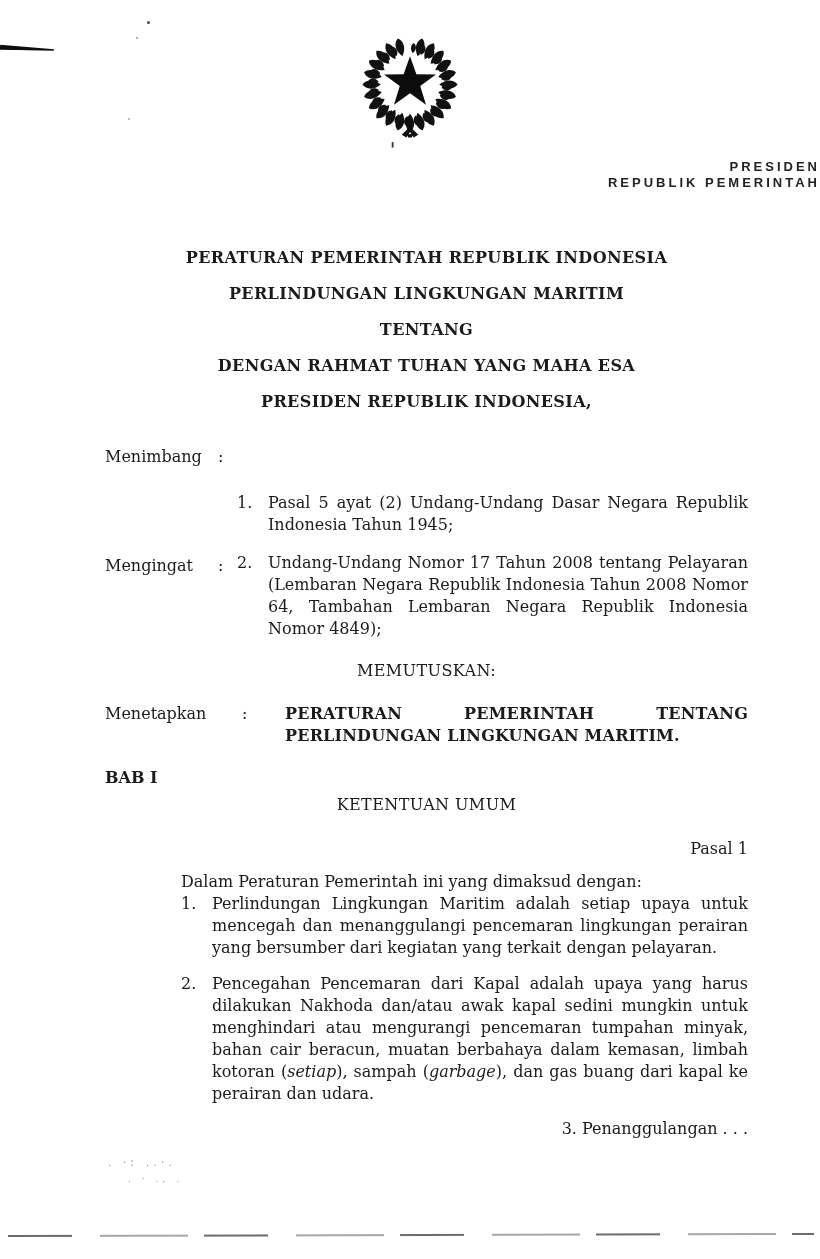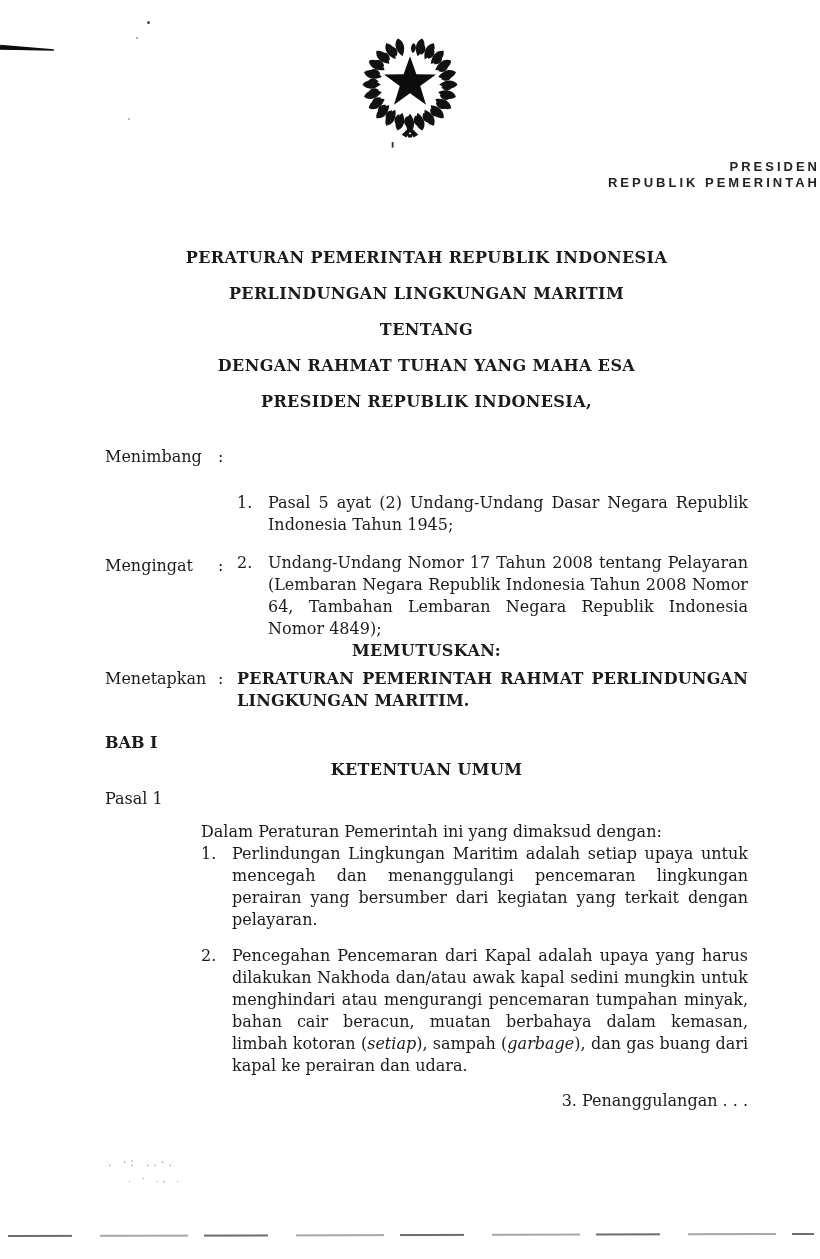--- a/index.html
+++ b/index.html
@@ -65,30 +65,30 @@
   .row .body  { flex: 1; text-align: justify; }
 
   .menimbang { margin-top: 34px; }
   .mengingat { margin-top: 24px; align-items: center; }
 
   .num-item { display: flex; align-items: flex-start; }
   .num-item + .num-item { margin-top: 16px; }
   .num-item .num { width: 31px; flex: 0 0 31px; }
   .num-item .txt { flex: 1; text-align: justify; }
 
-  .memutuskan { text-align: center; font-weight: bold; letter-spacing: .4px; }
-  .menetapkan { margin-top: 6px; }
+  .memutuskan { margin-top: 20px; text-align: center; font-weight: normal; letter-spacing: .4px; }
+  .menetapkan { margin-top: 21px; gap: 24px; }
   .menetapkan .body { font-weight: bold; letter-spacing: .2px; }
 
   
   .bab-number { margin-top: 20px; text-align: left; font-weight: bold; }
-  .bab-title  { margin-top: 5px;  text-align: center; font-weight: bold; letter-spacing: .4px; }
-  .pasal      { margin-top: 7px;  text-align: left; }
-
-  .article { margin-left: 96px; margin-top: 11px; }
+  .bab-title  { margin-top: 5px;  text-align: center; font-weight: normal; letter-spacing: .4px; }
+  .pasal      { margin-top: 22px;  text-align: right; }
+
+  .article { margin-left: 76px; margin-top: 11px; }
   .article .intro { margin: 0; }
   .def { display: flex; align-items: flex-start; }
   .def + .def { margin-top: 14px; }
   .def .num { width: 31px; flex: 0 0 31px; }
   .def .txt { flex: 1; text-align: justify; }
   .def .txt i { font-style: italic; }
 
   .catchword { margin-top: 13px; text-align: right; }
 </style>
 </head>
@@ -181,21 +181,21 @@
           <div class="txt">Undang-Undang Nomor 17 Tahun 2008 tentang Pelayaran (Lembaran Negara Republik Indonesia Tahun 2008 Nomor 64, Tambahan Lembaran Negara Republik Indonesia Nomor 4849);</div>
         </div>
       </div>
     </section>
 
     <div class="memutuskan">MEMUTUSKAN:</div>
 
     <section class="row menetapkan">
       <div class="label">Menetapkan</div>
       <div class="colon">:</div>
-      <div class="body">PERATURAN PEMERINTAH RAHMAT PERLINDUNGAN LINGKUNGAN MARITIM.</div>
+      <div class="body">PERATURAN PEMERINTAH TENTANG PERLINDUNGAN LINGKUNGAN MARITIM.</div>
     </section>
 
     <div class="bab-number">BAB I</div>
     <div class="bab-title">KETENTUAN UMUM</div>
     <div class="pasal">Pasal 1</div>
 
     <section class="article">
       <p class="intro">Dalam Peraturan Pemerintah ini yang dimaksud dengan:</p>
 
       <div class="def">

